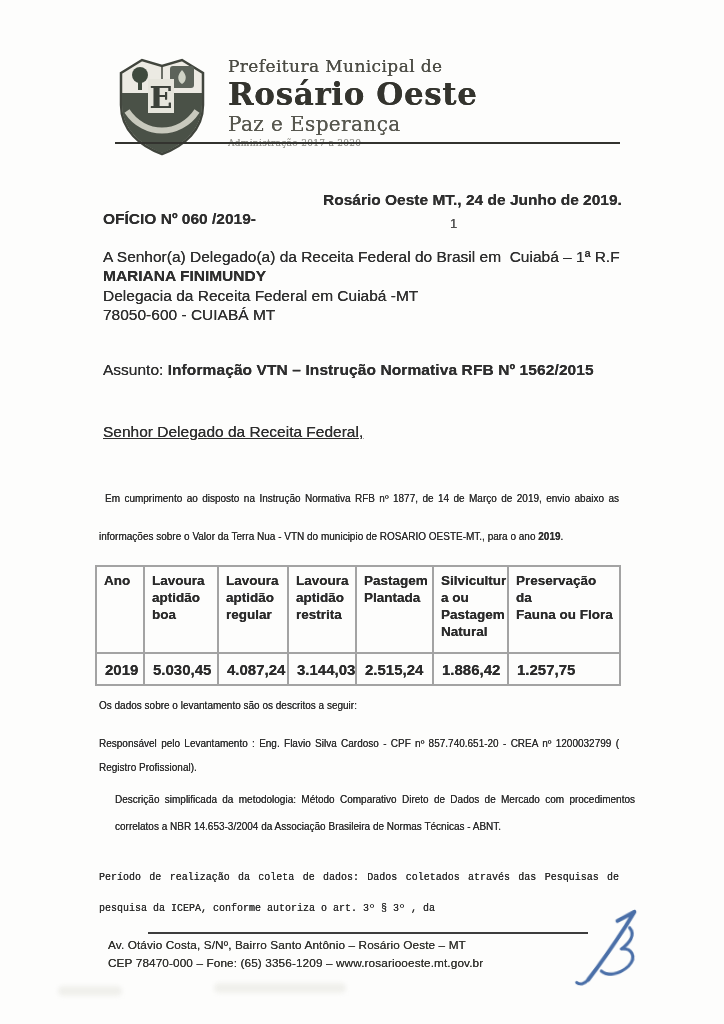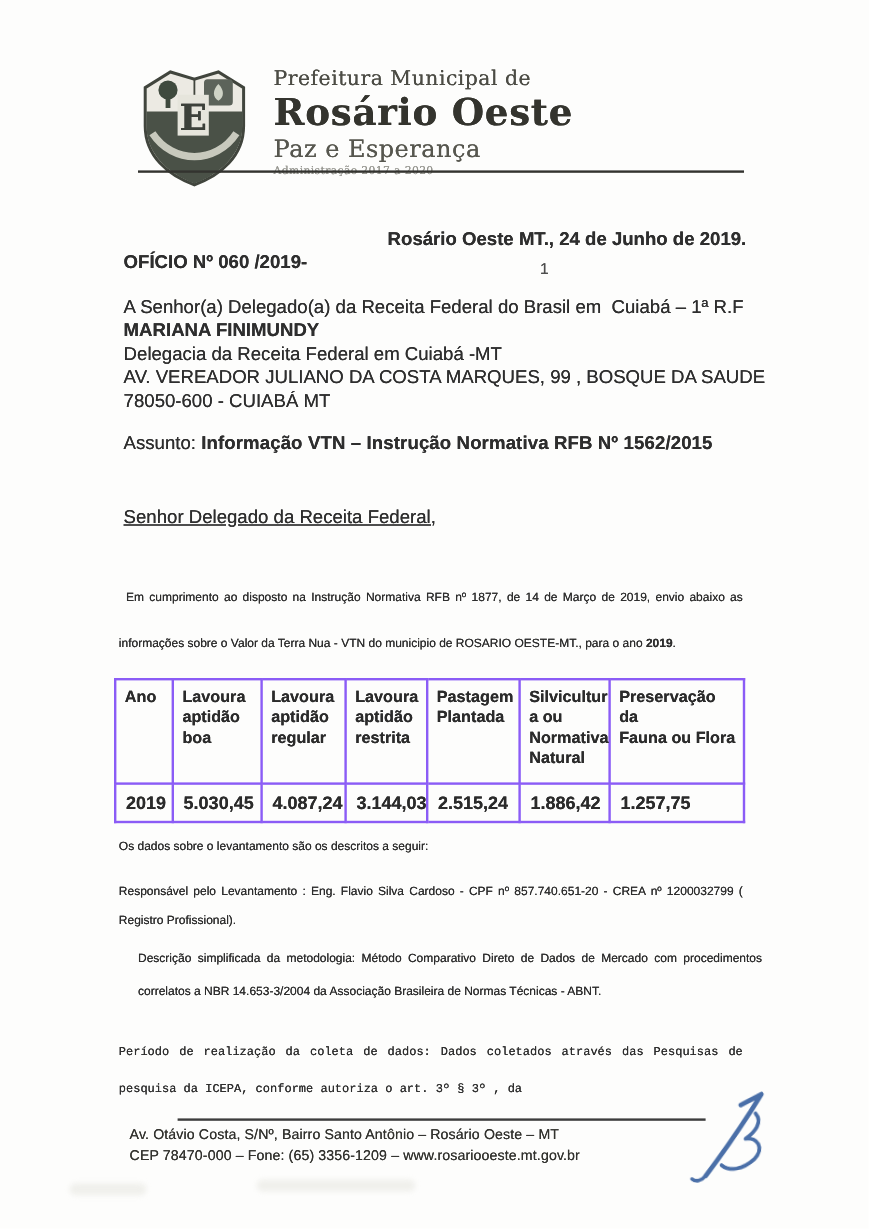--- a/index.html
+++ b/index.html
@@ -35,21 +35,21 @@
   
   .para{left:99px;width:520px;font-size:10px;text-align:justify;}
   .p1{top:480px;line-height:37.5px;text-indent:6px;}
   .p2{top:700px;text-align:left;}
   .p3{top:732px;line-height:23.5px;}
   .p4{top:787px;line-height:26.5px;margin-left:16px;}
   .p5{top:862px;line-height:31px;font-family:Liberation Mono, monospace;}
   
   .vtn{left:95px;top:565px;border-collapse:collapse;table-layout:fixed;width:524px;
        font-family:"Liberation Sans", sans-serif;color:#2b2b2b;}
-  .vtn th,.vtn td{border:2px solid #8b5cf6;}
+  .vtn th,.vtn td{border:2px solid #a3a3a3;}
   .vtn th{font-size:13.5px;font-weight:bold;text-align:left;vertical-align:top;
           padding:5px 5px 4px 7px;white-space:pre-line;line-height:17px;height:76px;}
   .vtn td{font-size:15px;font-weight:bold;padding:4px 4px 4px 8px;height:22px;}
   
   .foot-rule{left:148px;top:932px;width:440px;height:1.7px;background:#3d3d3d;}
   .footer{left:108px;top:937px;width:494px;text-align:left;font-size:11.8px;
           color:#33332f;line-height:17.5px;letter-spacing:.1px;}
   
   .smudge{background:#f0f0ec;border-radius:6px;filter:blur(2px);}
   .sig{left:563px;top:908px;transform:rotate(-4deg);}
@@ -83,21 +83,20 @@
   <div class="abs lh-rule"></div>
 
   <div class="abs ref-oficio">OFÍCIO Nº 060 /2019-</div>
   <div class="abs ref-date">Rosário Oeste MT., 24 de Junho de 2019.</div>
   <div class="abs stray-1">1</div>
 
   <div class="abs recipient">
     <div>A Senhor(a) Delegado(a) da Receita Federal do Brasil em  Cuiabá – 1ª R.F</div>
     <div class="name">MARIANA FINIMUNDY</div>
     <div>Delegacia da Receita Federal em Cuiabá -MT</div>
-    <div>AV. VEREADOR JULIANO DA COSTA MARQUES, 99 , BOSQUE DA SAUDE</div>
     <div>78050-600 - CUIABÁ MT</div>
   </div>
 
   <div class="abs subject">
     <span>Assunto: </span><b>Informação VTN – Instrução Normativa RFB Nº 1562/2015</b>
   </div>
 
   <div class="abs salutation">Senhor Delegado da Receita Federal,</div>
 
   <div class="abs para p1">
@@ -123,21 +122,21 @@
         <th>Lavoura
 aptidão
 regular</th>
         <th>Lavoura
 aptidão
 restrita</th>
         <th>Pastagem
 Plantada</th>
         <th>Silvicultur
 a ou
-Normativa
+Pastagem
 Natural</th>
         <th>Preservação
 da
 Fauna ou Flora</th>
       </tr>
     </thead>
     <tbody>
       <tr>
         <td>2019</td>
         <td>5.030,45</td>

